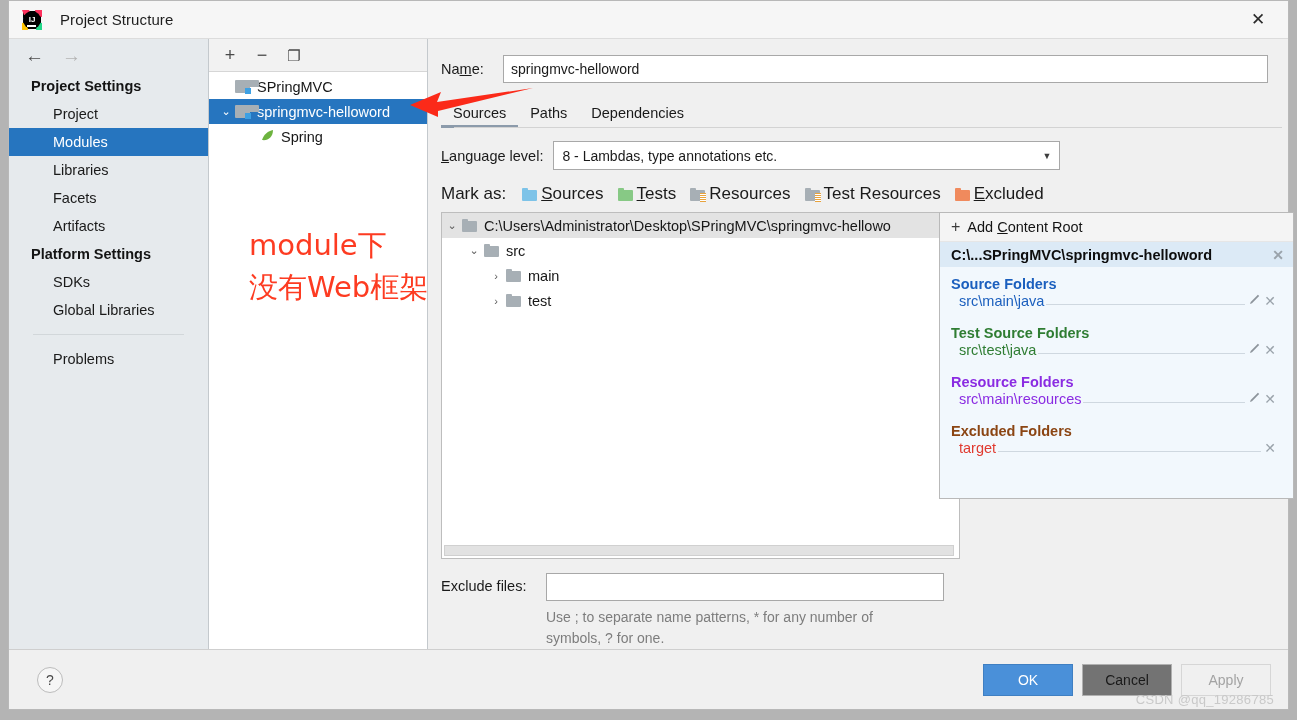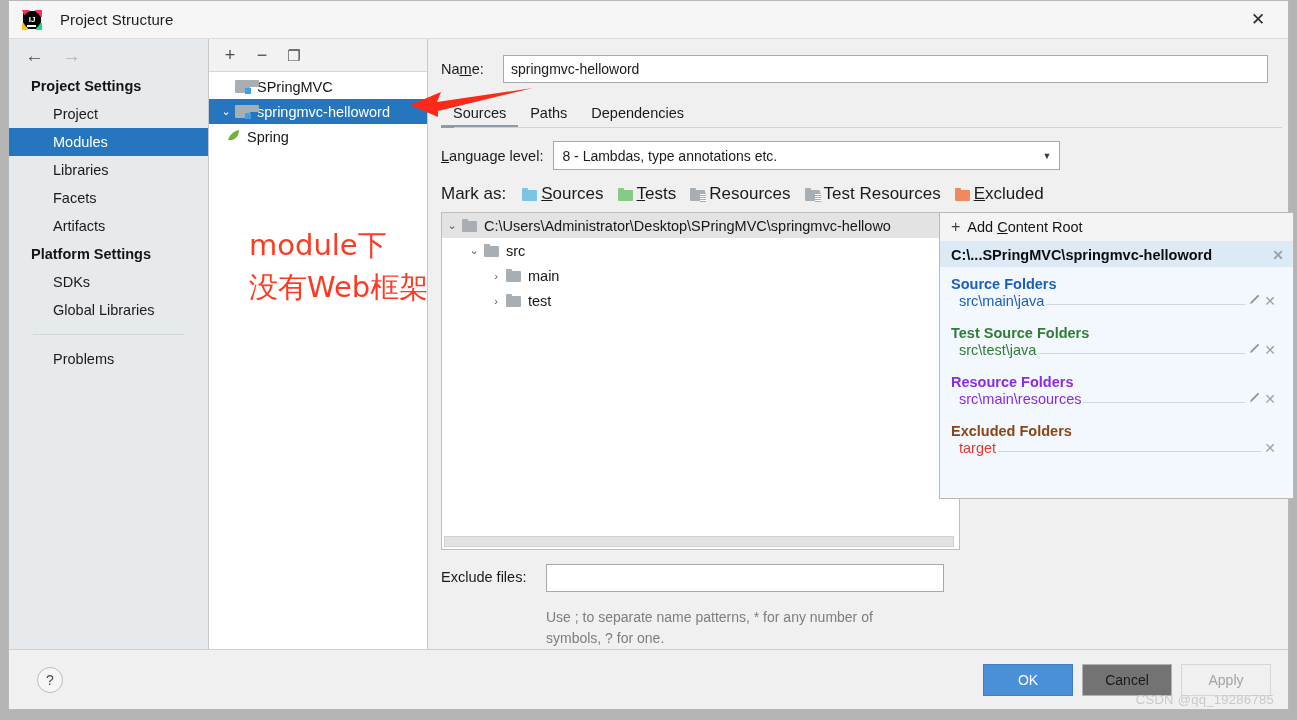--- a/index.html
+++ b/index.html
@@ -209,21 +209,21 @@
   .c-res { color: #8a2be2; }
   .c-exc { color: #8b4513; }
   .c-exc-val { color: #e03a2f; }
 
   
   .exclude-row { display: flex; align-items: flex-start; padding: 14px 0 0 13px; }
   .exclude-label { font-size: 14.5px; color: #1a1a1a; width: 105px; padding-top: 5px; }
   .exclude-input { width: 398px; height: 28px; background: #fff; border: 1px solid #a8a8a8; }
   .hint {
     font-size: 14px; color: #7d7d7d; line-height: 21px;
-    padding: 6px 0 0 118px; max-width: 500px; margin-top: 9px;
+    padding: 6px 0 0 118px; max-width: 500px;
   }
 
   
   .footer {
     height: 60px; min-height: 60px; background: #f0f0f0;
     border-top: 1px solid #cfcfcf;
     display: flex; align-items: center; position: relative;
   }
   .help-btn {
     width: 26px; height: 26px; border-radius: 50%; border: 1px solid #bcbcbc;
@@ -318,21 +318,21 @@
           </div>
           <div class="mrow selected" style="padding-left:8px;">
             <span class="chev">⌄</span>
             <span class="fold-ico">
                 <span class="base"></span>
                 <span class="tab"></span>
                 <span class="corner"></span>
               </span>
             <span>springmvc-helloword</span>
           </div>
-          <div class="mrow" style="padding-left:16px;">
+          <div class="mrow" style="padding-left:50px;">
             <span class="leaf-ico">
               <svg width="15" height="13" viewBox="0 0 15 13">
                   <path d="M13 1 C13 8 8 12 2 11 C4 5 8 2 13 1 Z" fill="#6db33f"></path>
                 </svg>
             </span>
             <span>Spring</span>
           </div>
         </div>
 
         <div class="cn-note">module下

